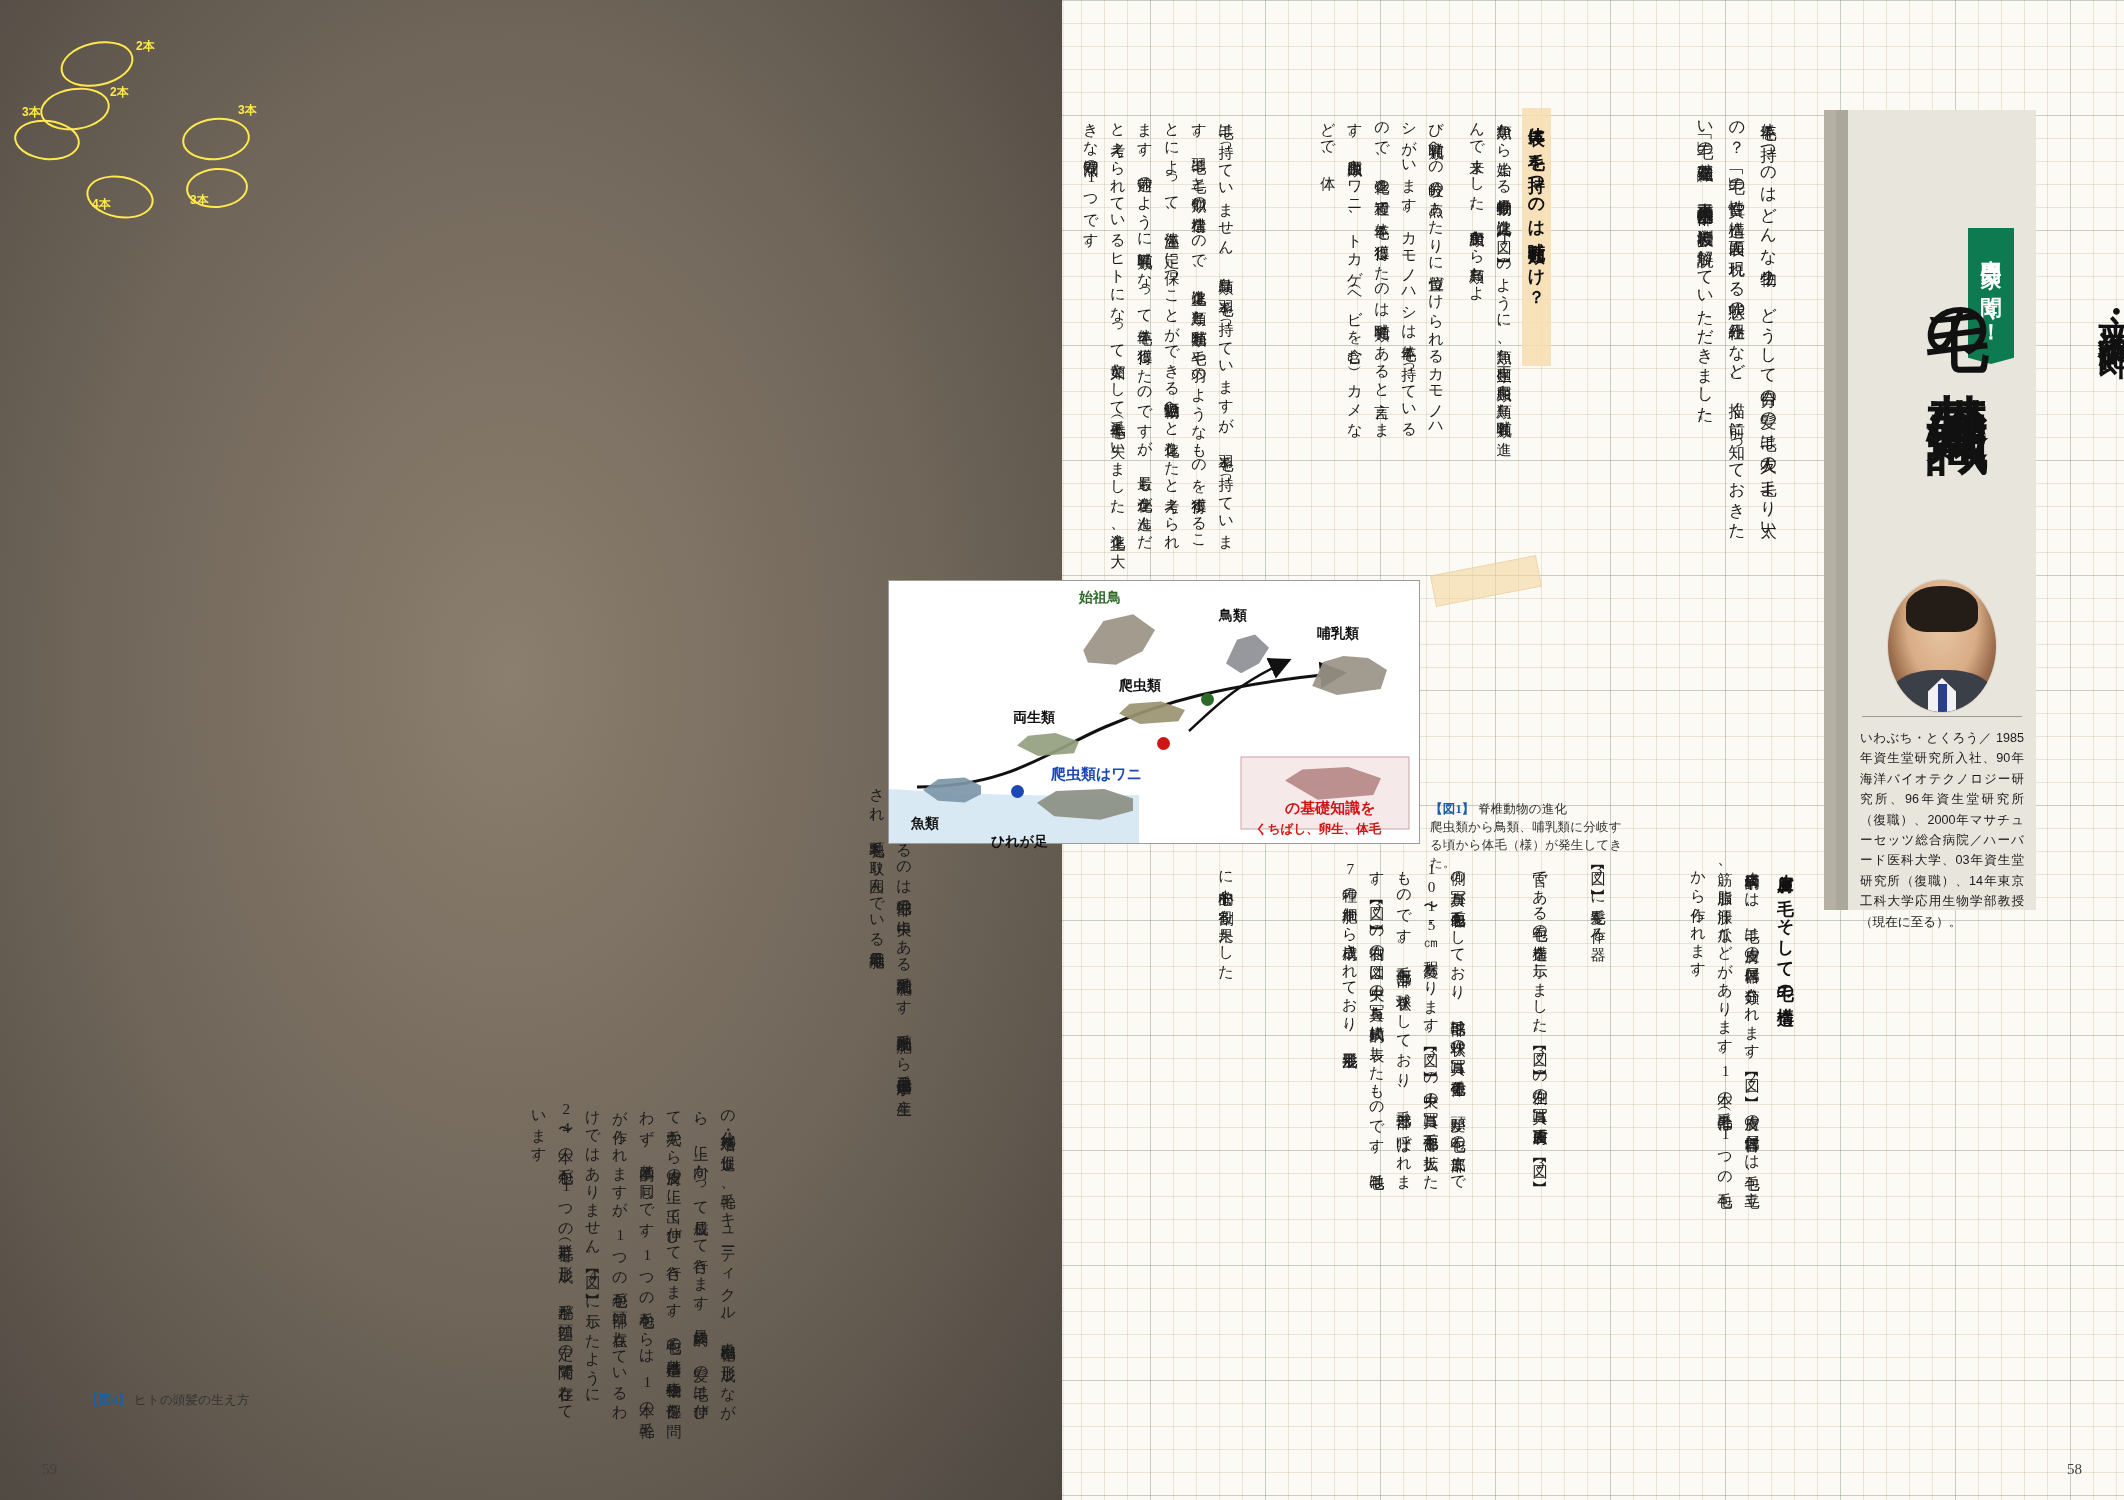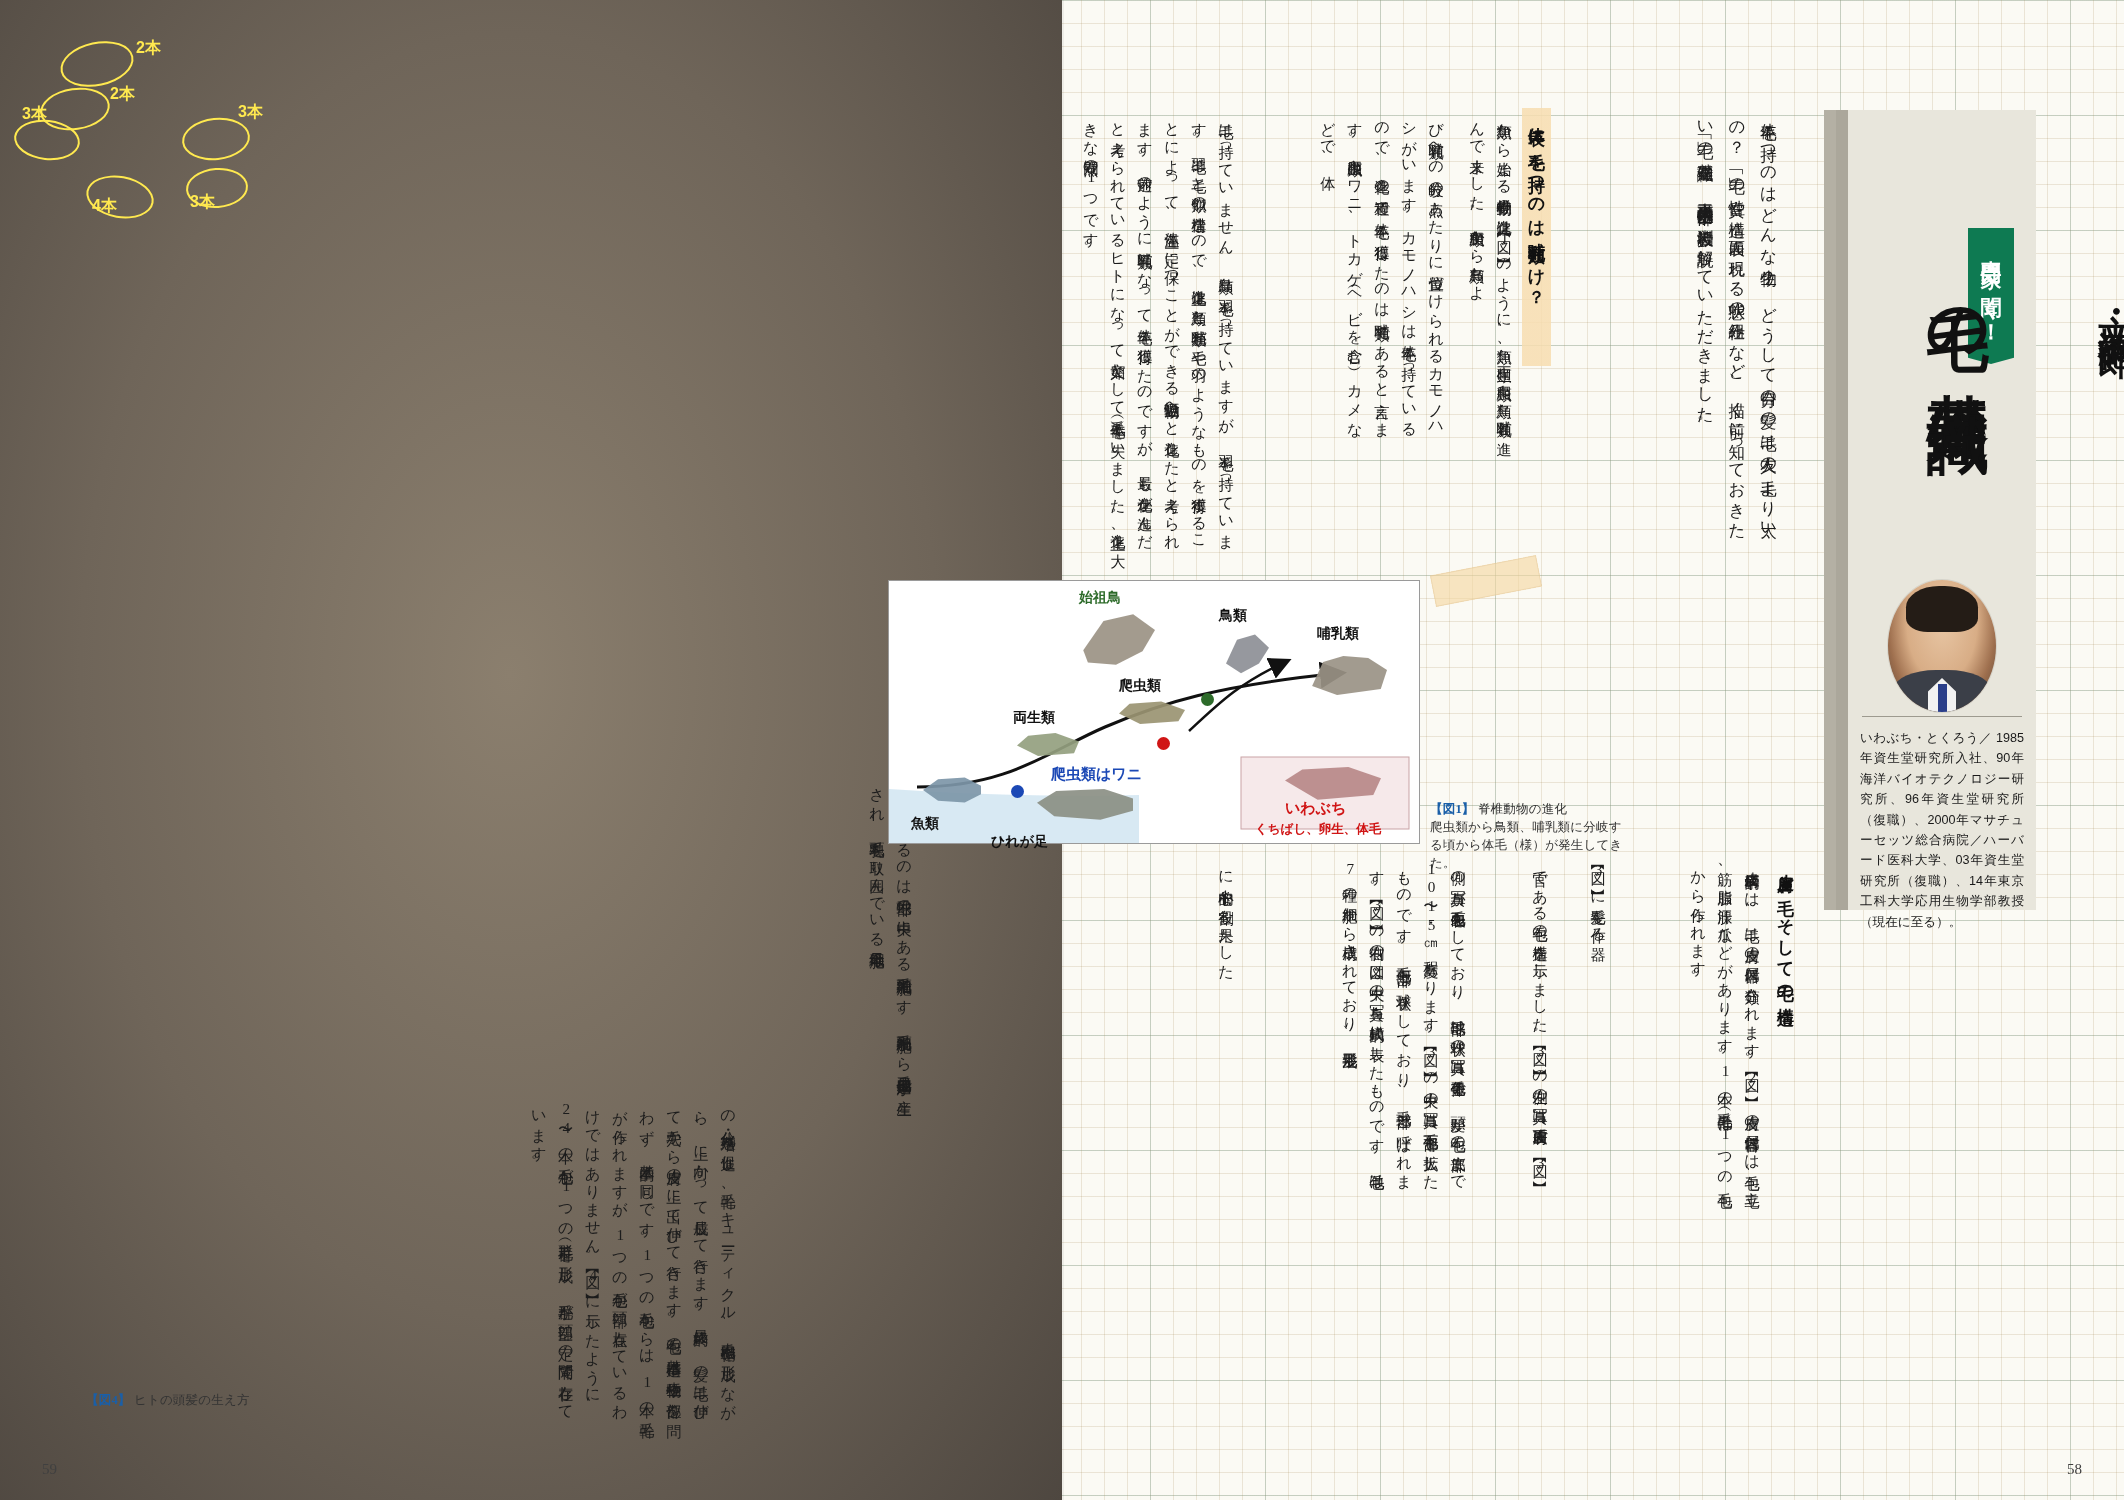--- a/index.html
+++ b/index.html
@@ -81,21 +81,21 @@
     font-weight:700;font-size:12.5px;color:#111;background:#fff;padding:2px 7px;white-space:nowrap;
   }
   .taglbl.big{font-size:16px;padding:3px 9px;}
   .lead2{position:absolute;background:#111;height:1.6px;transform-origin:left center;}
 
   
   #fig4{left:86px;top:1110px;width:400px;height:272px;border:none;}
   #fig4 .ph{position:absolute;inset:0;background:
      radial-gradient(ellipse at 48% 45%, #8b7f6e 0%, #6f6559 55%, #4e4740 100%);}
   .ellipse{position:absolute;border:2px solid #ffe94f;border-radius:50%;}
-  .cnt{position:absolute;color:#ffe94f;font-family:"Liberation Sans",sans-serif;font-weight:700;font-size:16px;}
+  .cnt{position:absolute;color:#ffe94f;font-family:"Liberation Sans",sans-serif;font-weight:700;font-size:12px;}
   #fig4 .band{
     position:absolute;left:0;right:0;bottom:0;height:40px;background:rgba(255,255,255,.92);
     display:flex;align-items:center;justify-content:center;
     font-family:"Liberation Sans","DejaVu Sans",sans-serif;font-weight:700;font-size:19px;color:#111;letter-spacing:1px;
   }
 
   
   #fig1{left:888px;top:740px;width:520px;height:298px;}
   .evo{position:absolute;font-family:"Liberation Sans","DejaVu Sans",sans-serif;font-weight:700;font-size:14px;white-space:nowrap;}
   .evo.green{color:#2d6b2a;}
@@ -485,21 +485,21 @@
     <div class="node" style="left:312px;top:112px;background:#2d6b2a;"></div>
 
     <div class="evo dk" style="left:22px;top:234px;">魚類</div>
     <div class="evo dk" style="left:102px;top:236px;margin-top:16px;">ひれが足</div>
     <div class="evo blue" style="left:162px;top:184px;font-size:15px;">爬虫類はワニ</div>
     <div class="evo dk" style="left:124px;top:128px;text-align:center;">両生類</div>
     <div class="evo dk" style="left:230px;top:96px;">爬虫類</div>
     <div class="evo green" style="left:190px;top:8px;">始祖鳥</div>
     <div class="evo dk" style="left:330px;top:26px;">鳥類</div>
     <div class="evo dk" style="left:428px;top:44px;">哺乳類</div>
-    <div class="evo red" style="left:396px;top:218px;font-size:15px;">いわぶち</div>
+    <div class="evo red" style="left:396px;top:218px;font-size:15px;">の基礎知識を</div>
     <div class="evo red small" style="left:366px;top:240px;">くちばし、卵生、体毛</div>
   </div>
 
   <div class="figcap" style="left:368px;top:800px;line-height:1.45;">
     <div><b>【図1】</b>
       <span>脊椎動物の進化</span></div>
     <div style="white-space:normal;width:204px;">爬虫類から鳥類、哺乳類に分岐する頃から体毛（様）が発生してきた。</div>
   </div>
 
   <div class="vsec" style="left:712px;top:860px;height:246px;">皮膚と毛、そして毛の構造</div>

